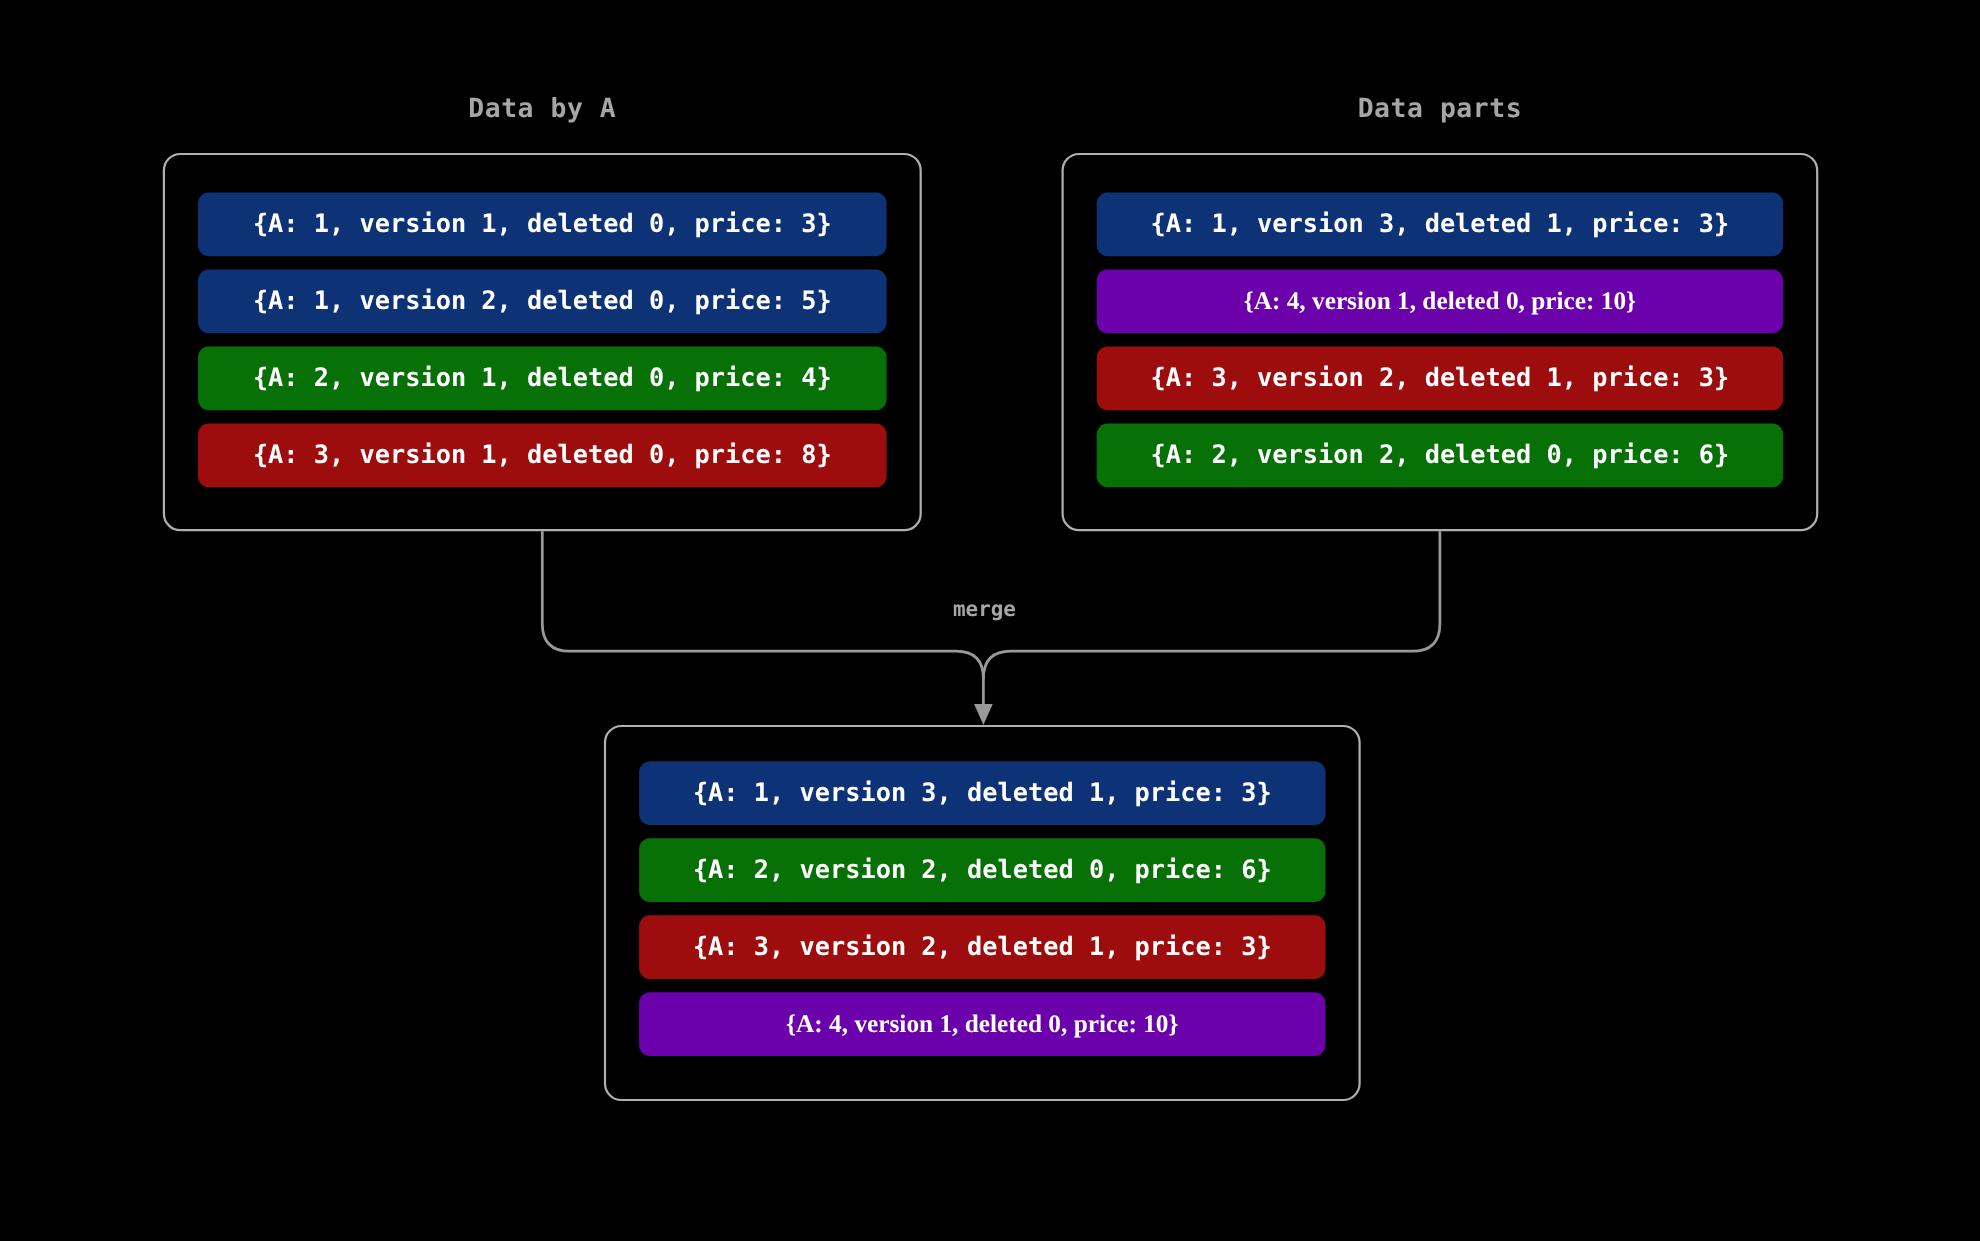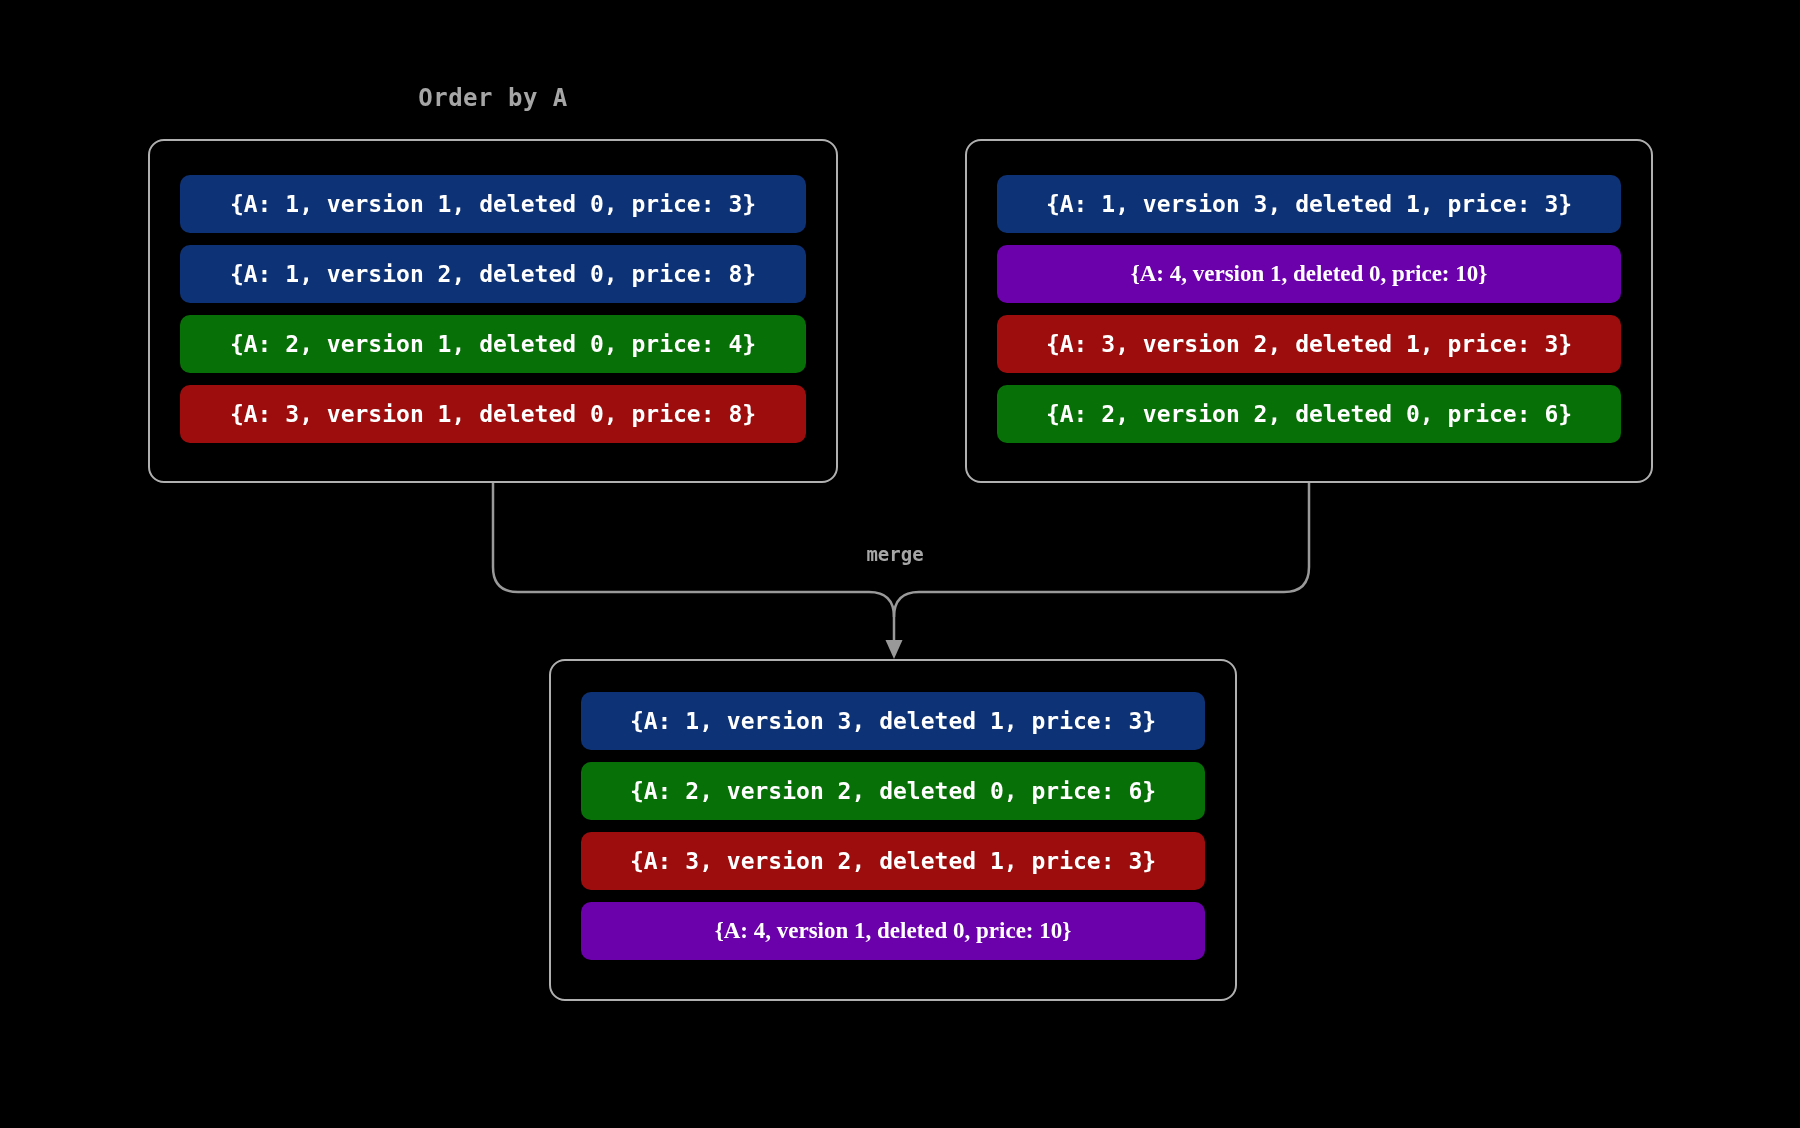--- a/index.html
+++ b/index.html
@@ -77,26 +77,27 @@
 <body>
 
 <div class="stage">
 
   <svg class="edges" viewBox="0 0 1800 1128" xmlns="http://www.w3.org/2000/svg">
     <path d="M 493 483 L 493 567 Q 493 592 518 592 L 869 592 Q 894 592 894 617 L 894 643"></path>
     <path d="M 1309 483 L 1309 567 Q 1309 592 1284 592 L 919 592 Q 894 592 894 617"></path>
     <polygon points="894,659 885.5,640 902.5,640"></polygon>
   </svg>
 
-  <div class="group-title" style="left:148px; top:84px; width:690px;">Order by A</div>
+  <div class="group-title" style="left:148px; top:84px; width:690px;">Data by A</div>
+  <div class="group-title" style="left:965px; top:84px; width:688px;">Data parts</div>
 
   <div class="group-box" style="left:148px; top:139px; width:690px; height:344px;">
     <div class="rows">
         <div class="row blue">{A: 1, version 1, deleted 0, price: 3}</div>
-        <div class="row blue">{A: 1, version 2, deleted 0, price: 8}</div>
+        <div class="row blue">{A: 1, version 2, deleted 0, price: 5}</div>
         <div class="row green">{A: 2, version 1, deleted 0, price: 4}</div>
         <div class="row red">{A: 3, version 1, deleted 0, price: 8}</div>
       </div>
   </div>
 
   <div class="group-box" style="left:965px; top:139px; width:688px; height:344px;">
     <div class="rows">
         <div class="row blue">{A: 1, version 3, deleted 1, price: 3}</div>
         <div class="row purple">{A: 4, version 1, deleted 0, price: 10}</div>
         <div class="row red">{A: 3, version 2, deleted 1, price: 3}</div>

